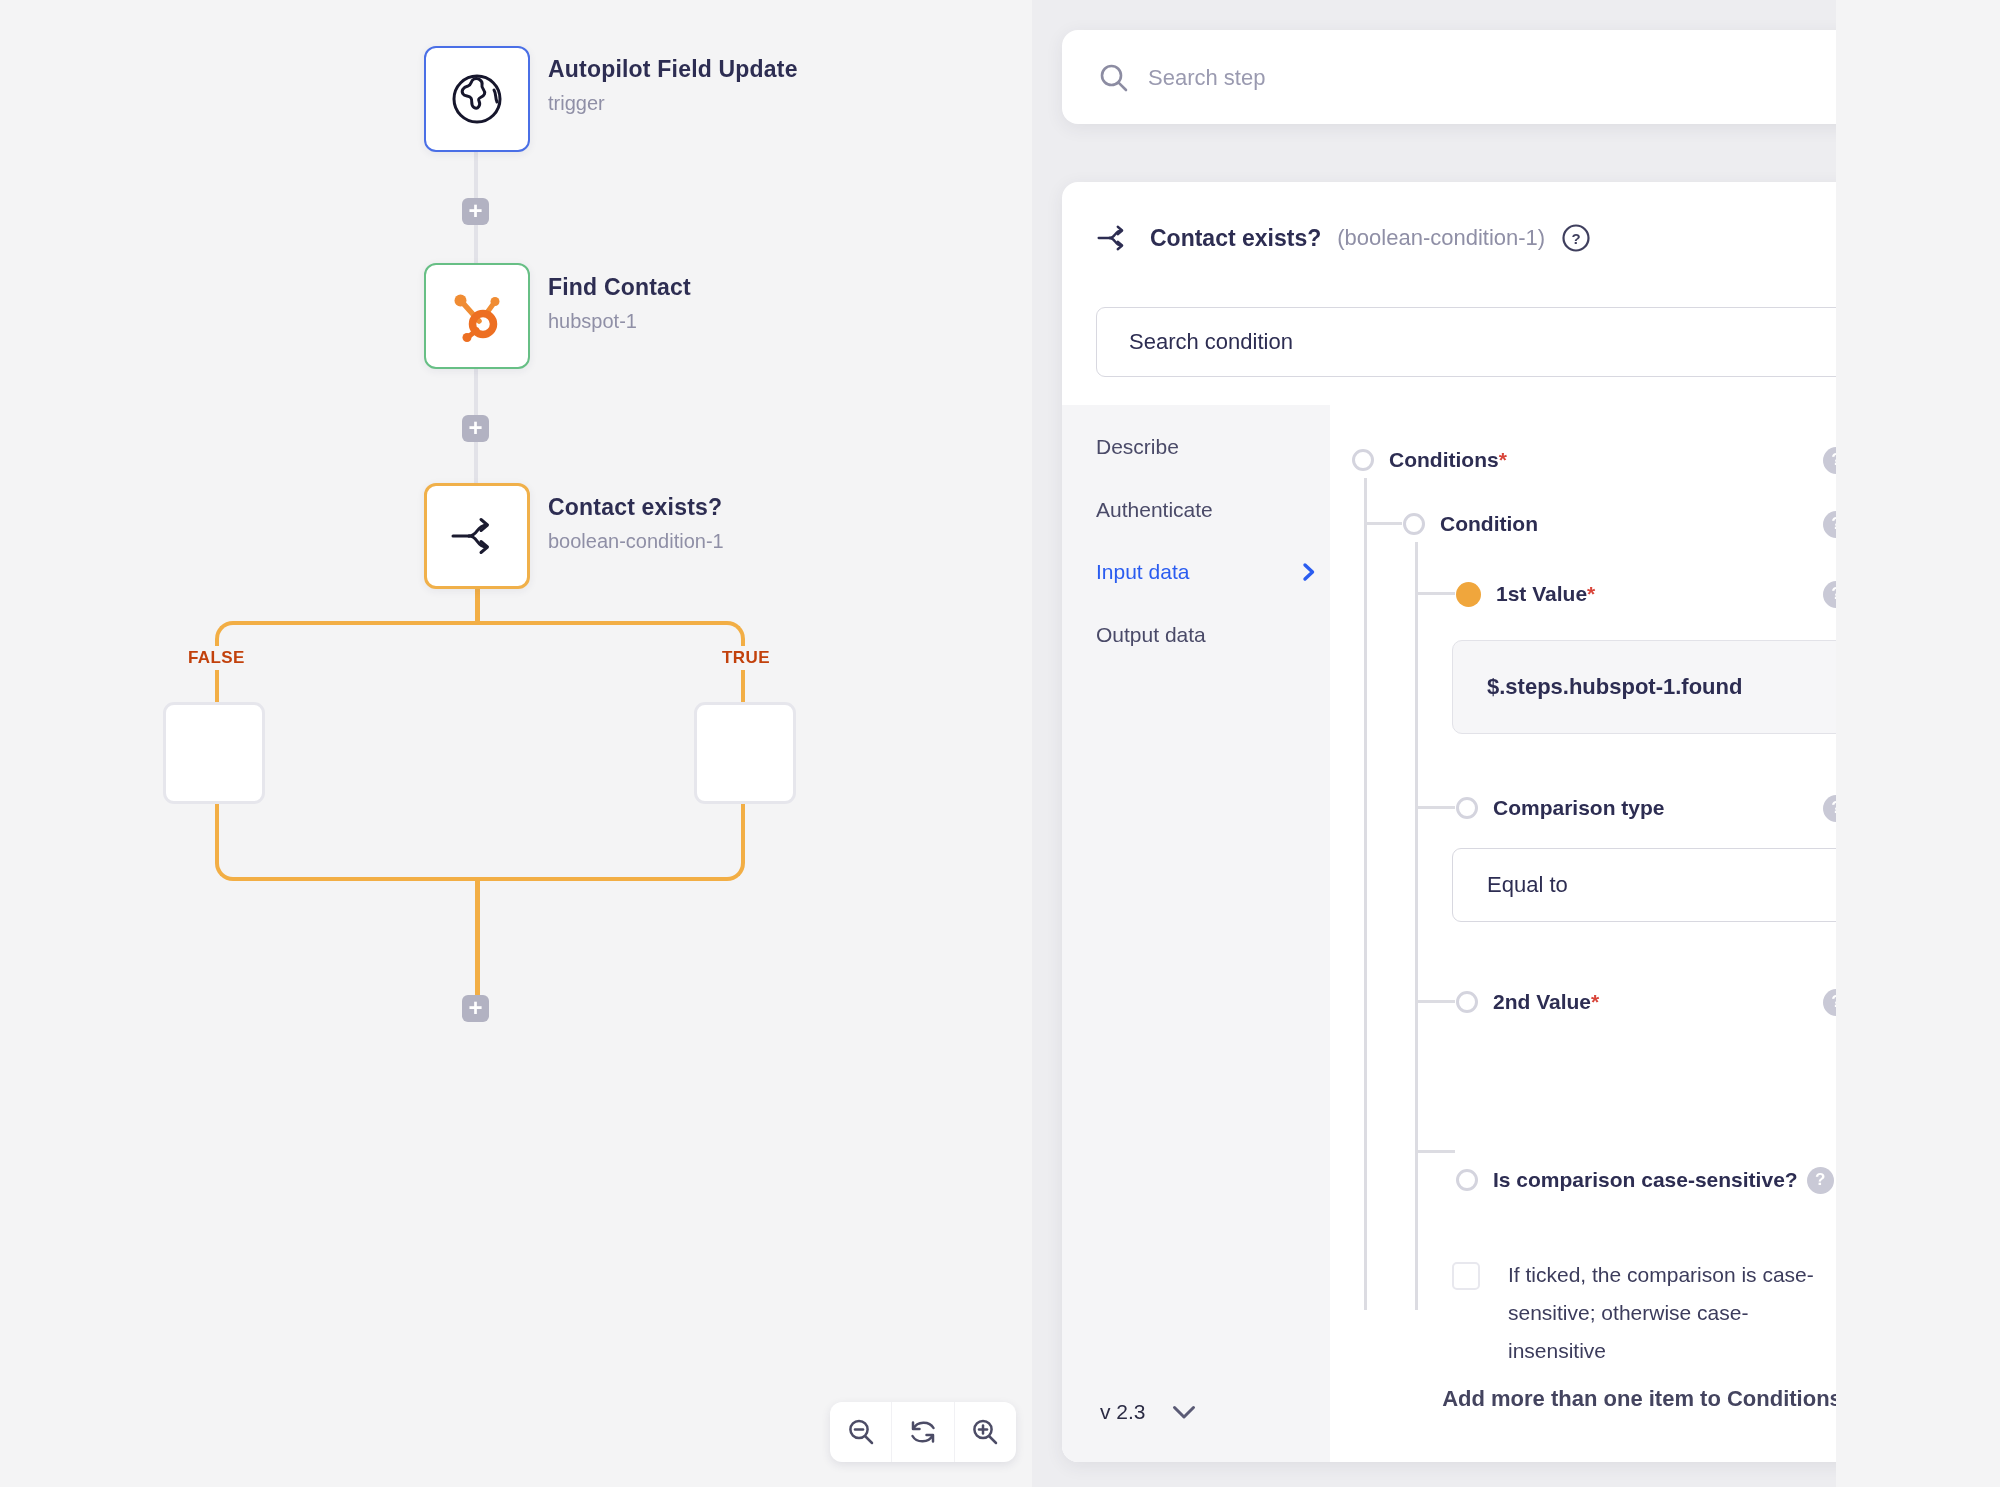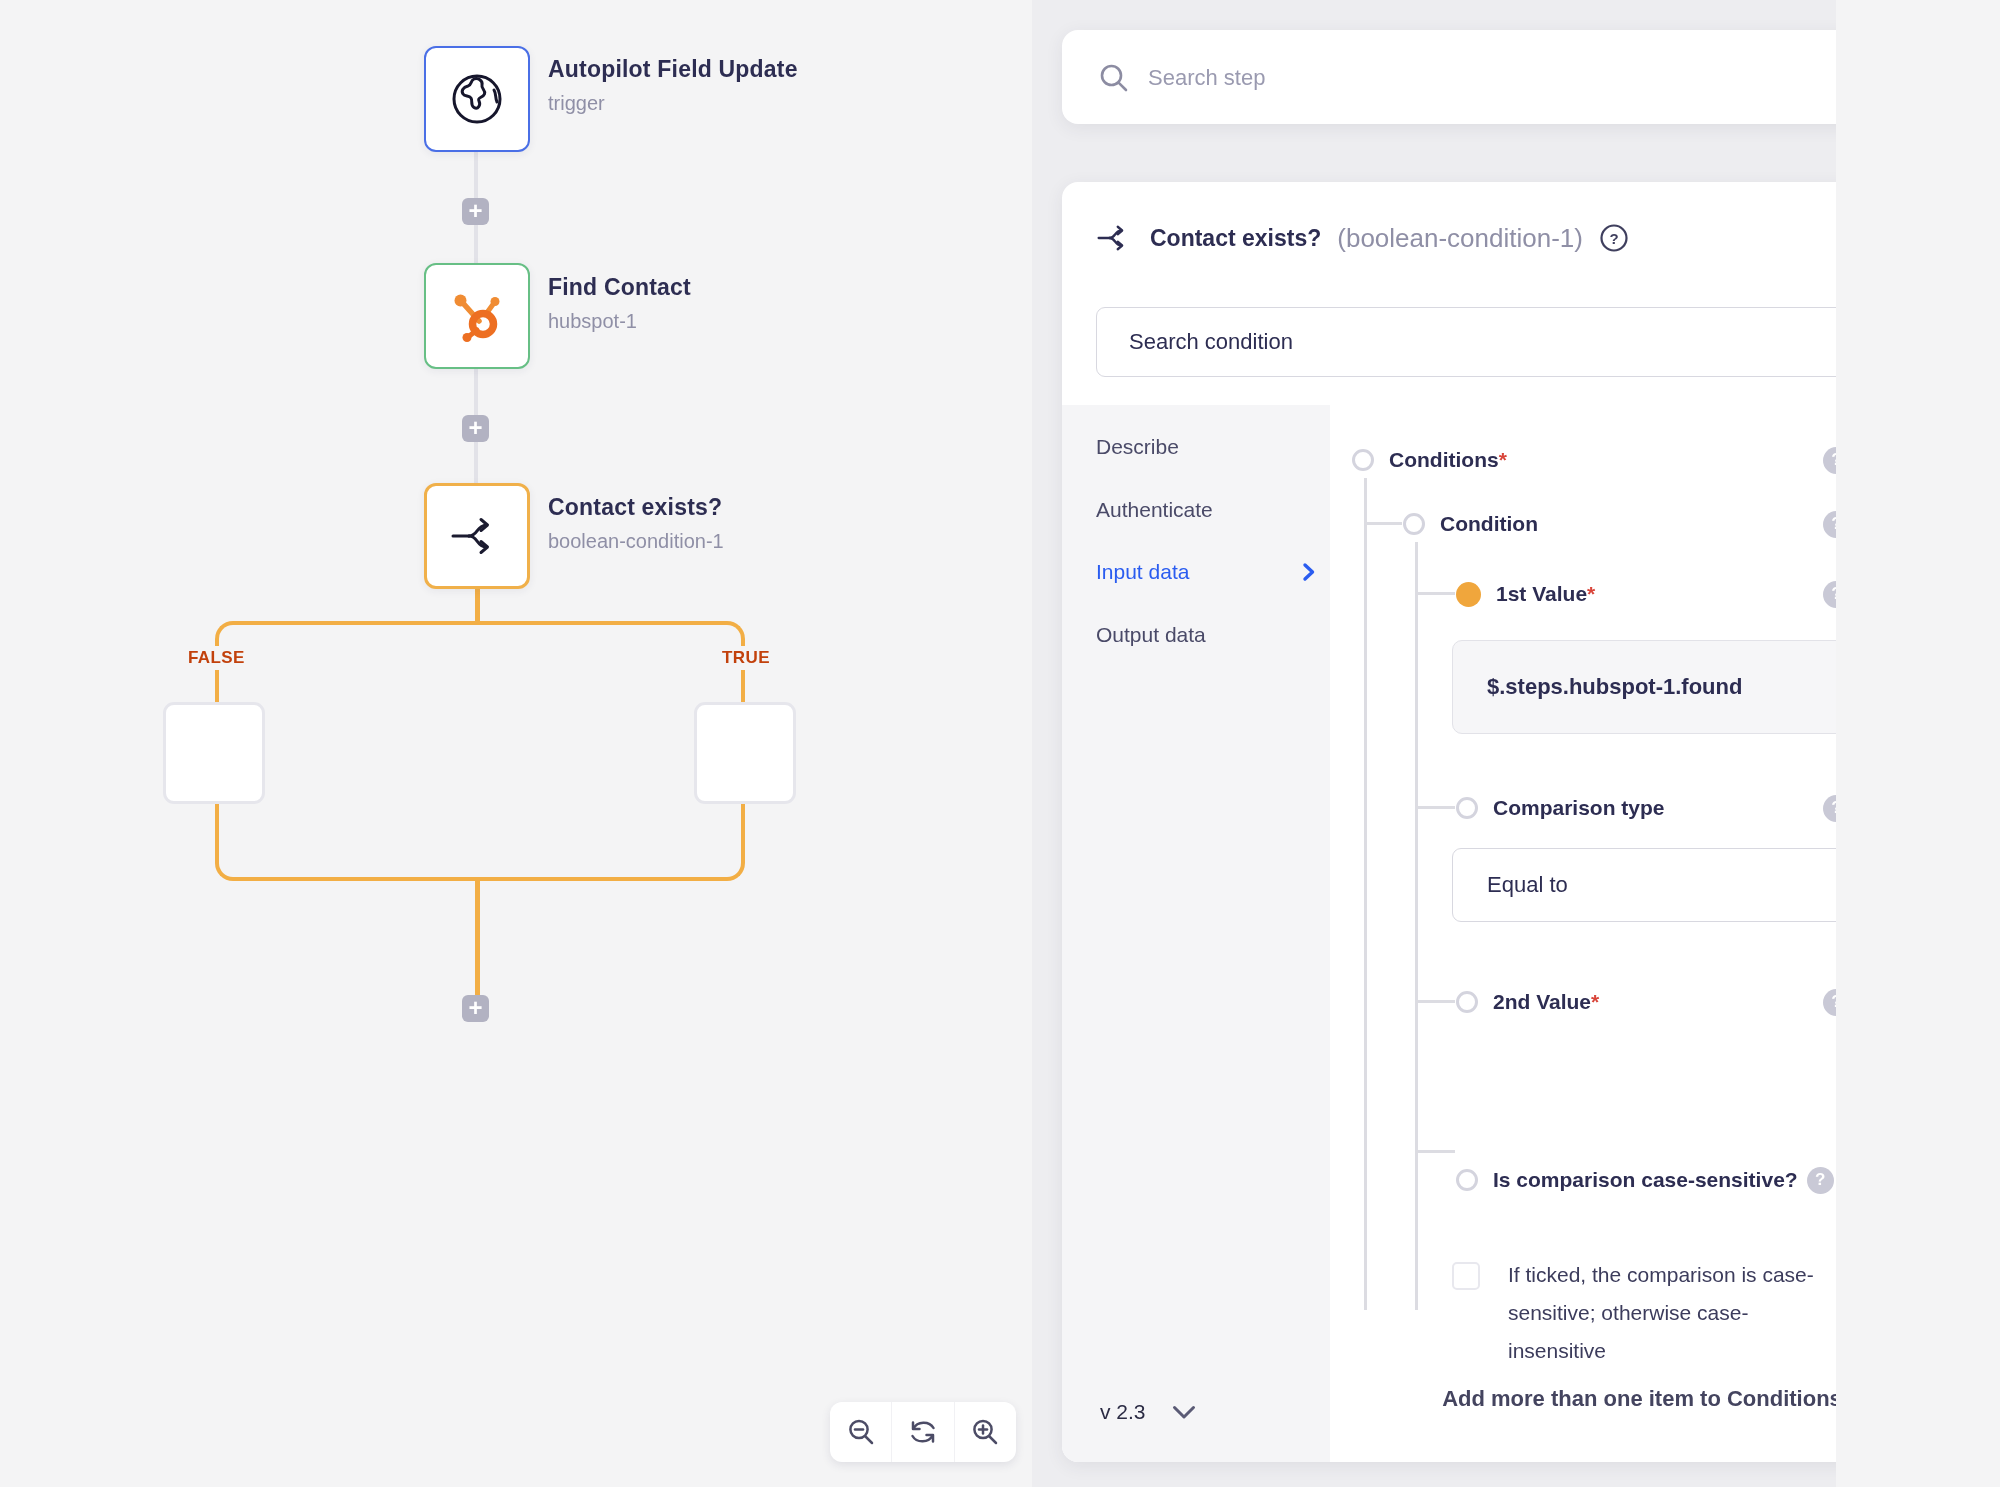--- a/index.html
+++ b/index.html
@@ -33,21 +33,21 @@
   
   .right-bg{position:absolute;left:1032px;top:0;width:968px;height:1487px;background:#ededf0;}
   .card{position:absolute;background:#fff;border-radius:16px;box-shadow:0 4px 18px rgba(45,45,80,.08);}
   .search-card{left:1062px;top:30px;width:924px;height:94px;}
   .main-card{left:1062px;top:182px;width:924px;height:1280px;}
   .search-input{position:absolute;left:1146px;top:52px;width:700px;height:50px;border:none;outline:none;
                 font-size:22px;color:#3a3a58;background:transparent;font-family:"Liberation Sans",sans-serif;}
   .search-input::placeholder{color:#9a9ab0;}
   .hdr-row{position:absolute;left:1096px;top:218px;height:40px;display:flex;align-items:center;gap:16px;z-index:3;}
   .hdr-title{font-size:23px;font-weight:700;color:#2d2d52;}
-  .hdr-id{font-size:26px;color:#8f8fa6;}
+  .hdr-id{font-size:22px;color:#8f8fa6;}
   .op-select{position:absolute;left:1096px;top:307px;width:856px;height:70px;box-sizing:border-box;
              border:1.5px solid #d8d8e0;border-radius:9px;display:flex;align-items:center;
              justify-content:space-between;padding:0 30px 0 32px;background:#fff;z-index:3;}
   .op-select span{font-size:22px;color:#2d2d52;}
   .side{position:absolute;left:1062px;top:405px;width:268px;height:1057px;background:#f5f5f7;
         border-radius:0 0 0 16px;z-index:2;}
   .tab{position:absolute;left:1096px;width:220px;height:30px;font-size:21px;color:#4a4a68;
        display:flex;align-items:center;justify-content:space-between;z-index:3;}
   .tab.active{color:#2a5cf0;font-weight:400;}
   .version{position:absolute;left:1100px;top:1400px;display:flex;align-items:center;gap:26px;

